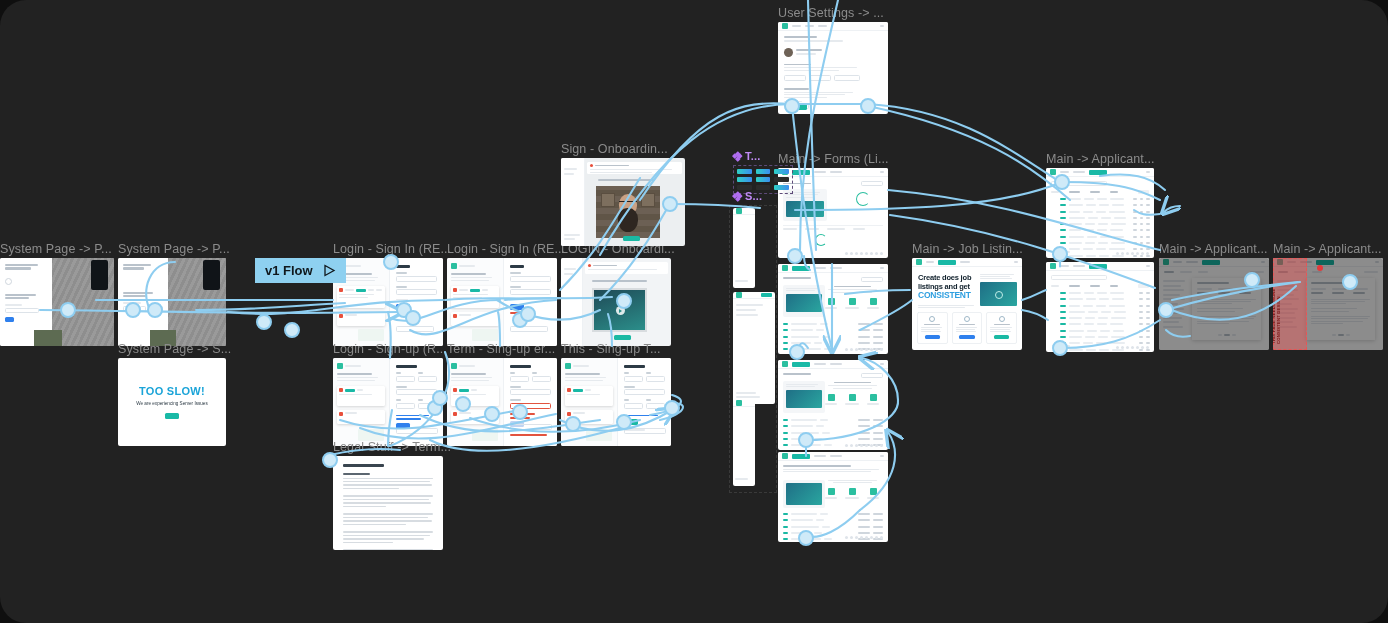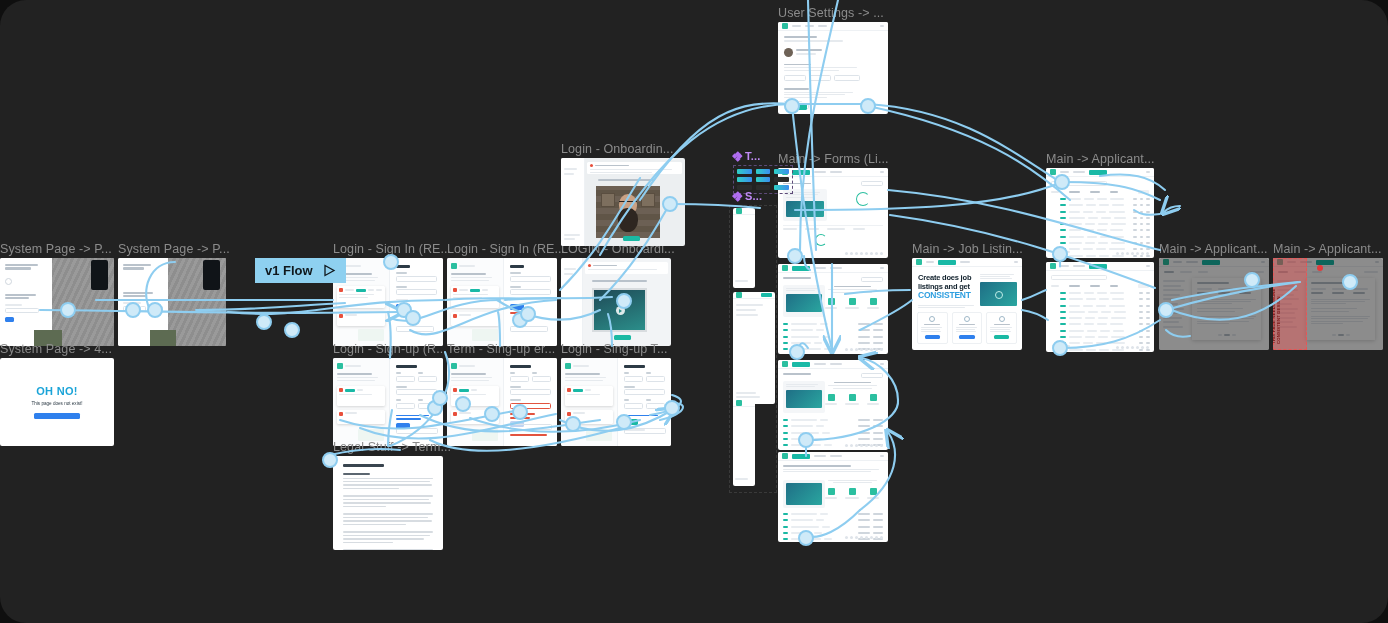--- a/index.html
+++ b/index.html
@@ -384,31 +384,31 @@
           <span class="finput" style="width:7px;height:6px;margin:0"></span>
           <span class="finput" style="width:7px;height:6px;margin:0"></span>
           <span class="finput" style="width:7px;height:6px;margin:0"></span>
           <span class="finput" style="width:7px;height:6px;margin:0"></span>
         </div>
       </div>
       <div style="position:absolute;left:30%;bottom:0;width:24%;height:18%;background:#5d6b52;"></div>
     </div>
   </div>
 
-  <div class="frame" style="left:0px; top:358px; width:114px; height:88px;">
-    <span class="flabel">System Page -&gt; 4...</span>
+
+  <div class="frame" style="left:118px; top:358px; width:108px; height:88px;">
+    <span class="flabel">System Page -&gt; S...</span>
     <div class="fbody">
       <div class="errpage">
-        <div class="errtitle">OH NO!</div>
-        <div class="errsub">This page does not exist!</div>
-        <div class="errbtn"></div>
-      </div>
-    </div>
-  </div>
-
+        <div class="errtitle">TOO SLOW!</div>
+        <div class="errsub">We are experiencing Server Issues</div>
+        <div class="errbtn sm"></div>
+      </div>
+    </div>
+  </div>
 
   <div class="frame" style="left:333px; top:258px; width:110px; height:88px;">
     <span class="flabel">Login - Sign In (RE...</span>
     <div class="fbody">
       <div class="lsplit">
         <div class="lleft">
           <div style="display:flex;align-items:center;gap:2px;margin-bottom:4px">
             <span class="logo"></span>
             <span class="hline" style="width:16px;height:1.6px"></span>
           </div>
@@ -512,21 +512,21 @@
       <div style="position:absolute;left:28%;top:22px;width:50%;height:2px;background:#b9c2cb;border-radius:1px"></div>
       <div class="vidwrap" style="left:28%;top:30px;width:50%;height:44px;">
         <div class="vid" style="inset:2px;"></div>
         <div class="playdot" style="left:44%;top:42%;"></div>
       </div>
       <div class="fbtn green" style="position:absolute;left:48%;bottom:6px;width:16%;height:5px"></div>
     </div>
   </div>
 
   <div class="frame" style="left:561px; top:158px; width:124px; height:88px;">
-    <span class="flabel">Login - Onboardin...</span>
+    <span class="flabel">Sign - Onboardin...</span>
     <div class="fbody" style="background:#eceff1;">
       <div style="position:absolute;left:0;top:0;bottom:0;width:19%;background:#fff;border-right:1px solid #eef1f4;padding:4px 3px">
         <span class="logo"></span>
         <div class="hline" style="width:80%;margin-top:6px"></div>
         <div class="hline" style="width:60%;margin-top:3px"></div>
         <div style="position:absolute;left:3px;bottom:6px;width:70%">
           <div class="hline" style="width:100%;margin-bottom:2px"></div>
           <div class="hline" style="width:70%"></div>
         </div>
       </div>
@@ -660,21 +660,21 @@
           <div class="ferr" style="width:48%"></div>
           <div class="fbtn" style="background:#bfd4f2"></div>
           <div style="position:absolute;left:6px;bottom:16px;width:80%;height:6px;border:1px solid #dde3e9;border-radius:1.5px"></div>
           <div class="ferr" style="position:absolute;left:6px;bottom:8px;width:70%"></div>
         </div>
       </div>
     </div>
   </div>
 
   <div class="frame" style="left:561px; top:358px; width:110px; height:88px;">
-    <span class="flabel">Login - Sing-up T...</span>
+    <span class="flabel">This - Sing-up T...</span>
     <div class="fbody">
       <div class="lsplit">
         <div class="lleft">
           <div style="display:flex;align-items:center;gap:2px;margin-bottom:4px">
             <span class="logo"></span>
             <span class="hline" style="width:16px;height:1.6px"></span>
           </div>
           <div class="hline dark" style="width:72%;height:2px;margin-bottom:2px"></div>
           <div class="hline" style="width:86%;height:1.2px;margin-bottom:1.4px"></div>
           <div class="hline" style="width:78%;height:1.2px;margin-bottom:6px"></div>

